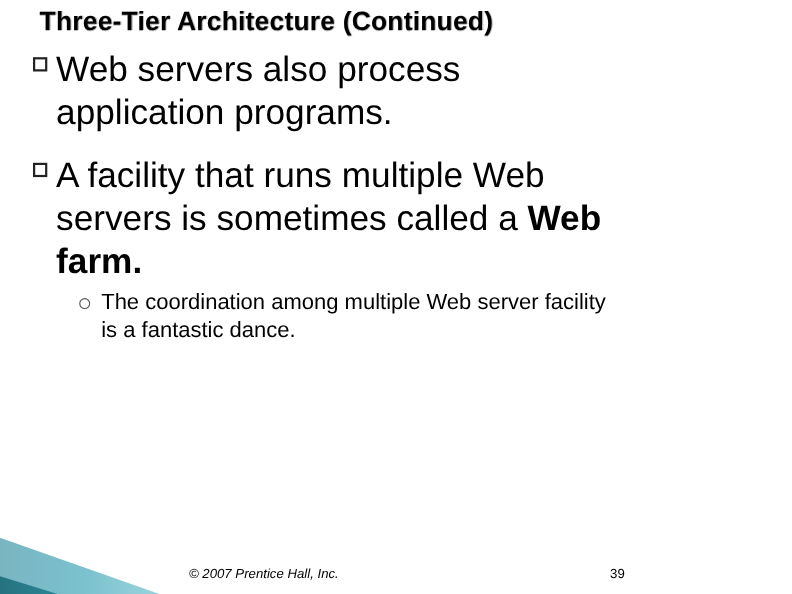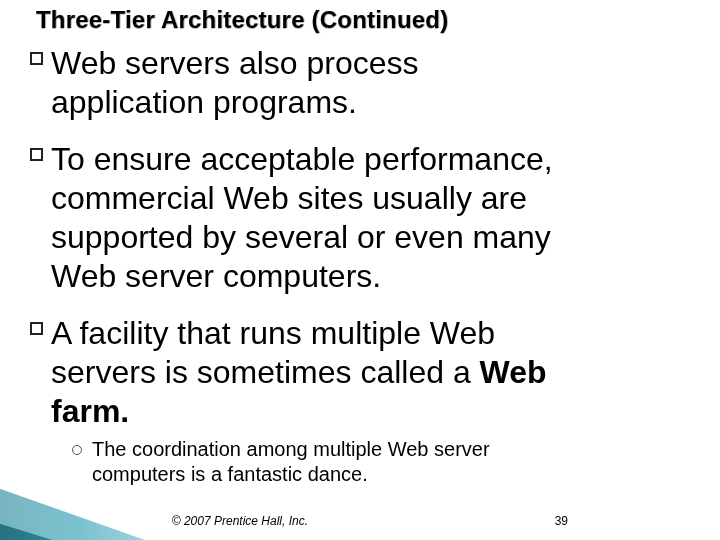--- a/index.html
+++ b/index.html
@@ -107,36 +107,32 @@
 
   <div class="title">Three-Tier Architecture (Continued)</div>
 
   <div class="body">
 
     <div class="bullet">
       <span class="sq"></span>
       <span class="txt"> Web servers also process application programs.</span>
     </div>
 
-    <div class="bullet">
-      <span class="sq"></span>
-      <span class="txt">To ensure acceptable performance, commercial Web sites usually are supported by several or even many Web server computers.</span>
-    </div>
 
     <div class="bullet" style="margin-bottom:4px;">
       <span class="sq"></span>
       <span class="txt">
         <span>A facility that runs multiple Web servers is sometimes called a </span><span class="bold">Web farm.</span>
       </span>
     </div>
 
     <div class="sub-list">
       <div class="sub-item">
         <span class="ring"></span>
-        <span class="txt">The coordination among multiple Web server computers is a fantastic dance.</span>
+        <span class="txt">The coordination among multiple Web server facility is a fantastic dance.</span>
       </div>
     </div>
 
   </div>
 
   <svg class="wedge" viewBox="0 0 340 170" preserveAspectRatio="none">
     <defs>
       <linearGradient id="g1" x1="0" y1="0" x2="1" y2="0">
         <stop offset="0%" stop-color="#07586b"></stop>
         <stop offset="55%" stop-color="#0e8fa6"></stop>

